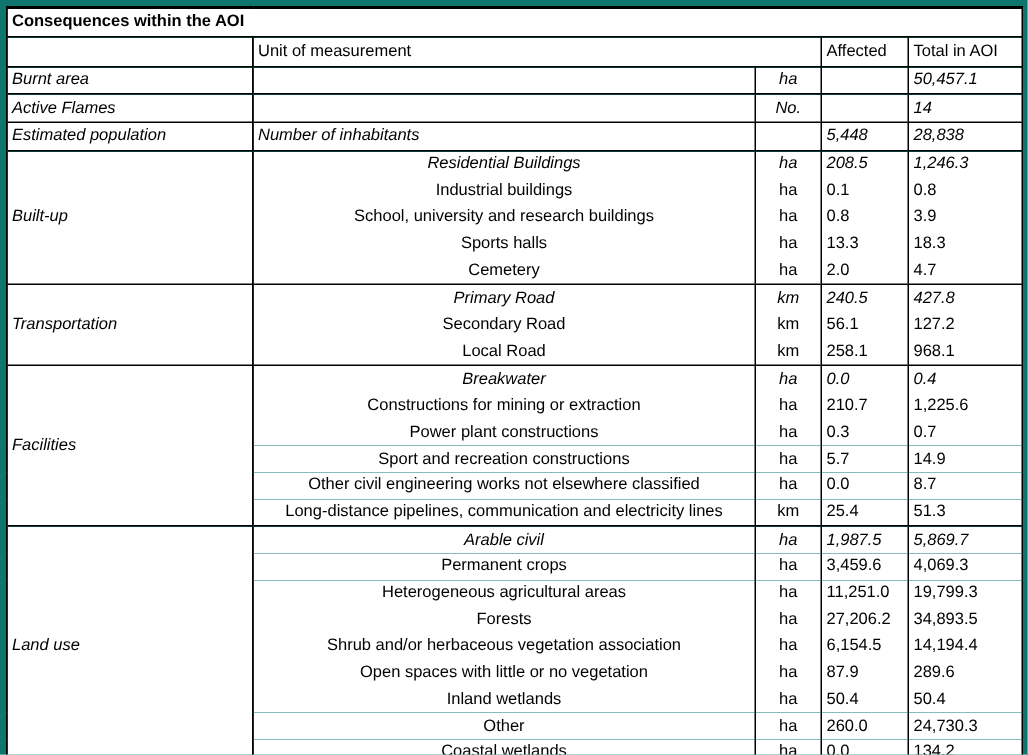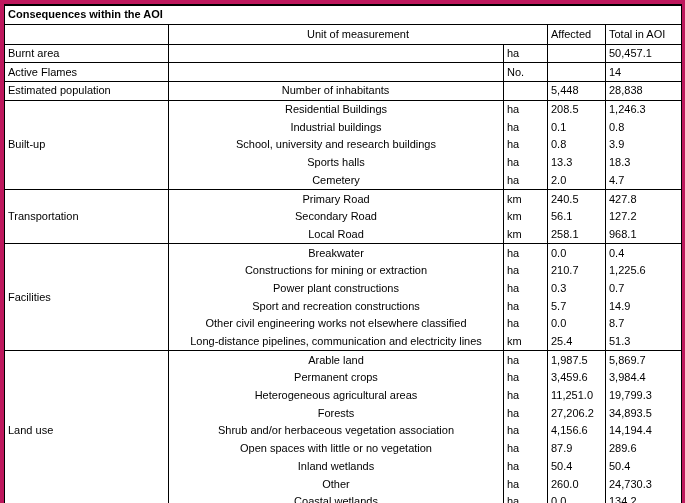--- a/index.html
+++ b/index.html
@@ -5,21 +5,21 @@
   html, body {
     margin: 0;
     padding: 0;
     background: #ffffff;
   }
   .page {
     width: 685px;
     height: 503px;
     box-sizing: border-box;
     padding: 4px 4px 0 4px;
-    background: #be185d;
+    background: #0f766e;
     font-family: "Liberation Sans", sans-serif;
     color: #000000;
   }
   table.aoi {
     border-collapse: collapse;
     table-layout: fixed;
     width: 677px;
     border: 1px solid #000000;
     border-top: 2px solid #000000;
   }
@@ -42,44 +42,45 @@
     height: 15px;
     padding-left: 5px;
     border-bottom: 1px solid #000000;
   }
   tr.header-row td {
     height: 19px;
     border-bottom: 1px solid #000000;
   }
   tr.sec-start td {
     border-top: 1px solid #000000;
+    font-style: italic;
   }
   td.cat {
     text-align: left;
     vertical-align: top;
     padding-top: 2.5px;
     padding-left: 4px;
   }
   td.sub {
     text-align: center;
     padding-left: 4px;
   }
   td.sub.sub-right {
+    text-align: left;
+    padding-right: 4px;
+  }
+  td.unit {
     text-align: center;
-    padding-right: 4px;
-  }
-  td.unit {
-    text-align: left;
     padding-right: 3px;
   }
   td.aff, td.tot {
     text-align: left;
   }
   td.hdr-unit {
-    text-align: center;
+    text-align: left;
     padding-right: 4px;
   }
   td.hdr-num {
     text-align: left;
   }
 </style>
 </head>
 <body>
 
 <div class="page">
@@ -206,47 +207,47 @@
           <td class="tot">8.7</td>
         </tr>
         <tr>
           <td class="sub">Long-distance pipelines, communication and electricity lines</td>
           <td class="unit">km</td>
           <td class="aff">25.4</td>
           <td class="tot">51.3</td>
         </tr>
         <tr class="sec-start">
           <td class="cat" rowspan="9">Land use</td>
-          <td class="sub">Arable land</td>
+          <td class="sub">Arable civil</td>
           <td class="unit">ha</td>
           <td class="aff">1,987.5</td>
           <td class="tot">5,869.7</td>
         </tr>
         <tr>
           <td class="sub">Permanent crops</td>
           <td class="unit">ha</td>
           <td class="aff">3,459.6</td>
-          <td class="tot">3,984.4</td>
+          <td class="tot">4,069.3</td>
         </tr>
         <tr>
           <td class="sub">Heterogeneous agricultural areas</td>
           <td class="unit">ha</td>
           <td class="aff">11,251.0</td>
           <td class="tot">19,799.3</td>
         </tr>
         <tr>
           <td class="sub">Forests</td>
           <td class="unit">ha</td>
           <td class="aff">27,206.2</td>
           <td class="tot">34,893.5</td>
         </tr>
         <tr>
           <td class="sub">Shrub and/or herbaceous vegetation association</td>
           <td class="unit">ha</td>
-          <td class="aff">4,156.6</td>
+          <td class="aff">6,154.5</td>
           <td class="tot">14,194.4</td>
         </tr>
         <tr>
           <td class="sub">Open spaces with little or no vegetation</td>
           <td class="unit">ha</td>
           <td class="aff">87.9</td>
           <td class="tot">289.6</td>
         </tr>
         <tr>
           <td class="sub">Inland wetlands</td>

